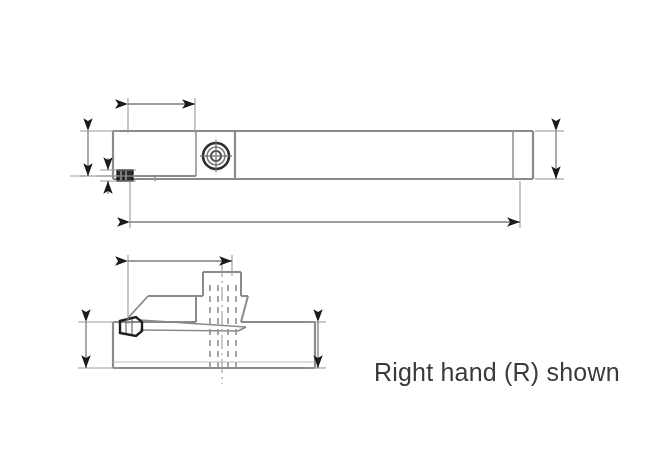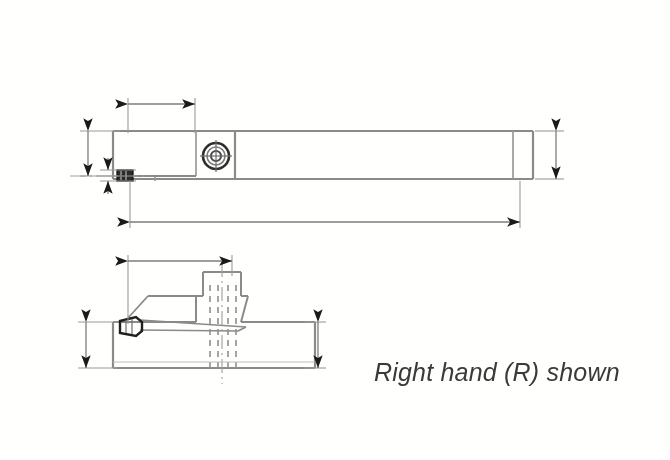--- a/index.html
+++ b/index.html
@@ -8,21 +8,20 @@
     padding: 0;
     background: #ffffff;
   }
   #stage {
     position: relative;
     width: 670px;
     height: 460px;
     background: #fffffe;
     overflow: hidden;
     font-family: "Liberation Sans", sans-serif;
-    font-style: italic;
   }
   #drawing-svg {
     position: absolute;
     left: 0;
     top: 0;
     width: 670px;
     height: 460px;
     display: block;
   }
   .caption-layer {

